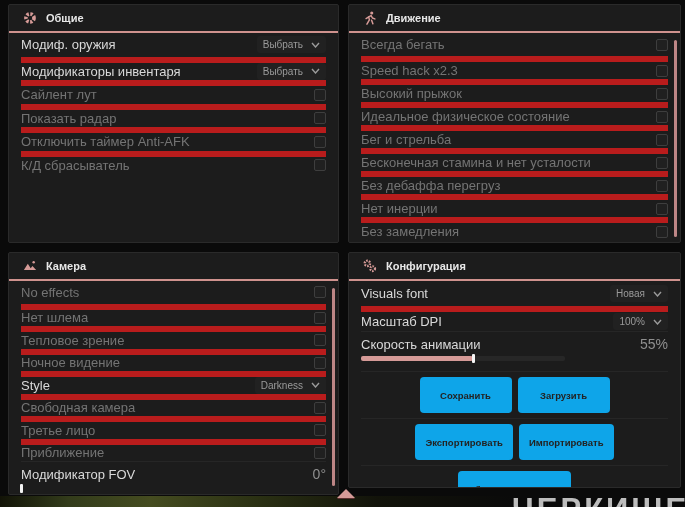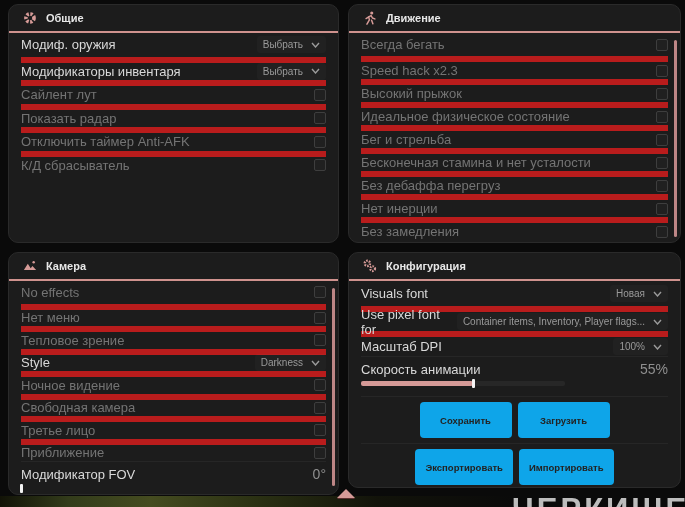--- a/index.html
+++ b/index.html
@@ -18,21 +18,21 @@
     font-size:31px;font-weight:bold;letter-spacing:3px;color:#bdbdbd;
     white-space:nowrap;
   }
   .triangle-marker{
     position:absolute;left:337px;top:489px;width:0;height:0;
     border-left:9px solid transparent;border-right:9px solid transparent;
     border-bottom:9px solid #d59a97;filter:drop-shadow(0 1px 0 #5a2e2e);
   }
   .panel{
     position:absolute;background:#1c1c1c;border:1px solid #2a2a2a;
-    border-radius:10px;box-sizing:border-box;overflow:hidden;
+    border-radius:2px;box-sizing:border-box;overflow:hidden;
   }
   .panel-general{left:8px;top:4px;width:331px;height:239px;}
   .panel-movement{left:348px;top:4px;width:333px;height:239px;}
   .panel-camera{left:8px;top:252px;width:331px;height:243px;}
   .panel-config{left:348px;top:252px;width:333px;height:236px;}
   .panel-header{
     display:flex;align-items:center;gap:9px;height:26px;padding:0 14px;
   }
   .panel-title{font-size:11px;font-weight:bold;color:#e8e8e8;}
   .accent-line{height:2px;background:#cf928e;}
@@ -198,41 +198,41 @@
     </span>
     <span class="panel-title">Камера</span>
   </div>
   <div class="accent-line"></div>
   <div class="rows">
     <div class="row">
       <span class="lbl dim">No effects</span>
       <span class="checkbox"></span>
     </div>
     <div class="row">
-      <span class="lbl dim">Нет меню</span>
+      <span class="lbl dim">Нет шлема</span>
       <span class="checkbox"></span>
     </div>
     <div class="row">
       <span class="lbl dim">Тепловое зрение</span>
       <span class="checkbox"></span>
     </div>
     <div class="row">
+      <span class="lbl dim">Ночное видение</span>
+      <span class="checkbox"></span>
+    </div>
+    <div class="row">
       <span class="lbl bright">Style</span>
       <span class="dropdown">
         <span class="dd-value">Darkness</span>
         <span class="chev">
             <svg width="9" height="6" viewBox="0 0 9 6">
               <polyline points="1,1 4.5,5 8,1" fill="none" stroke="#9a9a9a" stroke-width="1.4"></polyline>
             </svg>
           </span>
       </span>
-    </div>
-    <div class="row">
-      <span class="lbl dim">Ночное видение</span>
-      <span class="checkbox"></span>
     </div>
     <div class="row">
       <span class="lbl dim">Свободная камера</span>
       <span class="checkbox"></span>
     </div>
     <div class="row">
       <span class="lbl dim">Третье лицо</span>
       <span class="checkbox"></span>
     </div>
     <div class="row">
@@ -269,31 +269,20 @@
       <span class="dropdown">
         <span class="dd-value">Новая</span>
         <span class="chev">
             <svg width="9" height="6" viewBox="0 0 9 6">
               <polyline points="1,1 4.5,5 8,1" fill="none" stroke="#9a9a9a" stroke-width="1.4"></polyline>
             </svg>
           </span>
       </span>
     </div>
     <div class="row">
-      <span class="lbl bright">Use pixel font for</span>
-      <span class="dropdown">
-        <span class="dd-value">Container items, Inventory, Player flags...</span>
-        <span class="chev">
-            <svg width="9" height="6" viewBox="0 0 9 6">
-              <polyline points="1,1 4.5,5 8,1" fill="none" stroke="#9a9a9a" stroke-width="1.4"></polyline>
-            </svg>
-          </span>
-      </span>
-    </div>
-    <div class="row">
       <span class="lbl bright">Масштаб DPI</span>
       <span class="dropdown">
         <span class="dd-value">100%</span>
         <span class="chev">
             <svg width="9" height="6" viewBox="0 0 9 6">
               <polyline points="1,1 4.5,5 8,1" fill="none" stroke="#9a9a9a" stroke-width="1.4"></polyline>
             </svg>
           </span>
       </span>
     </div>

